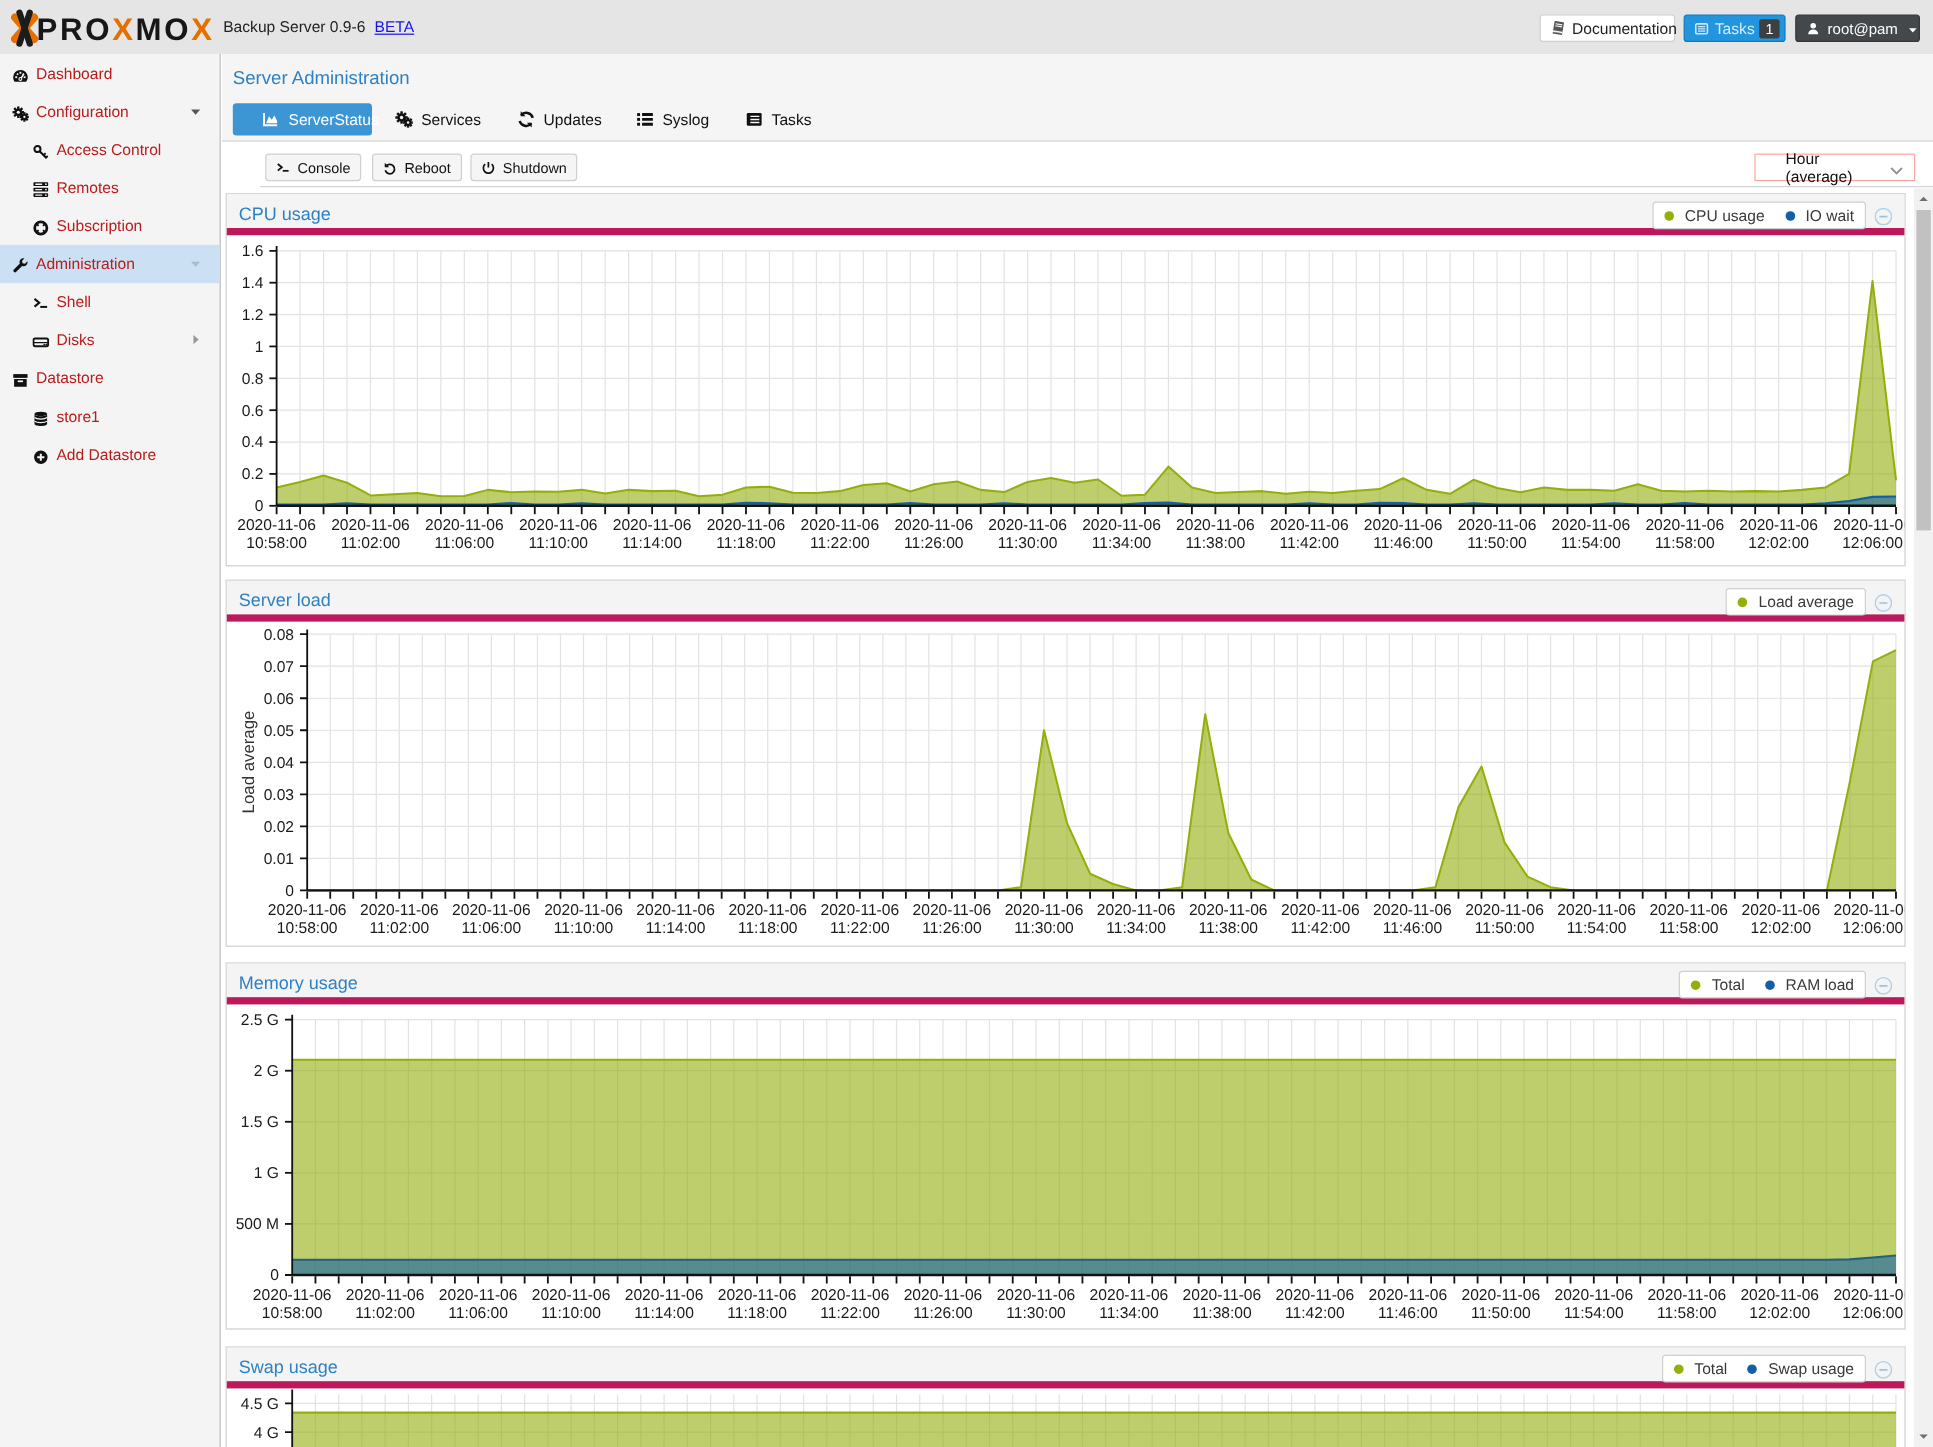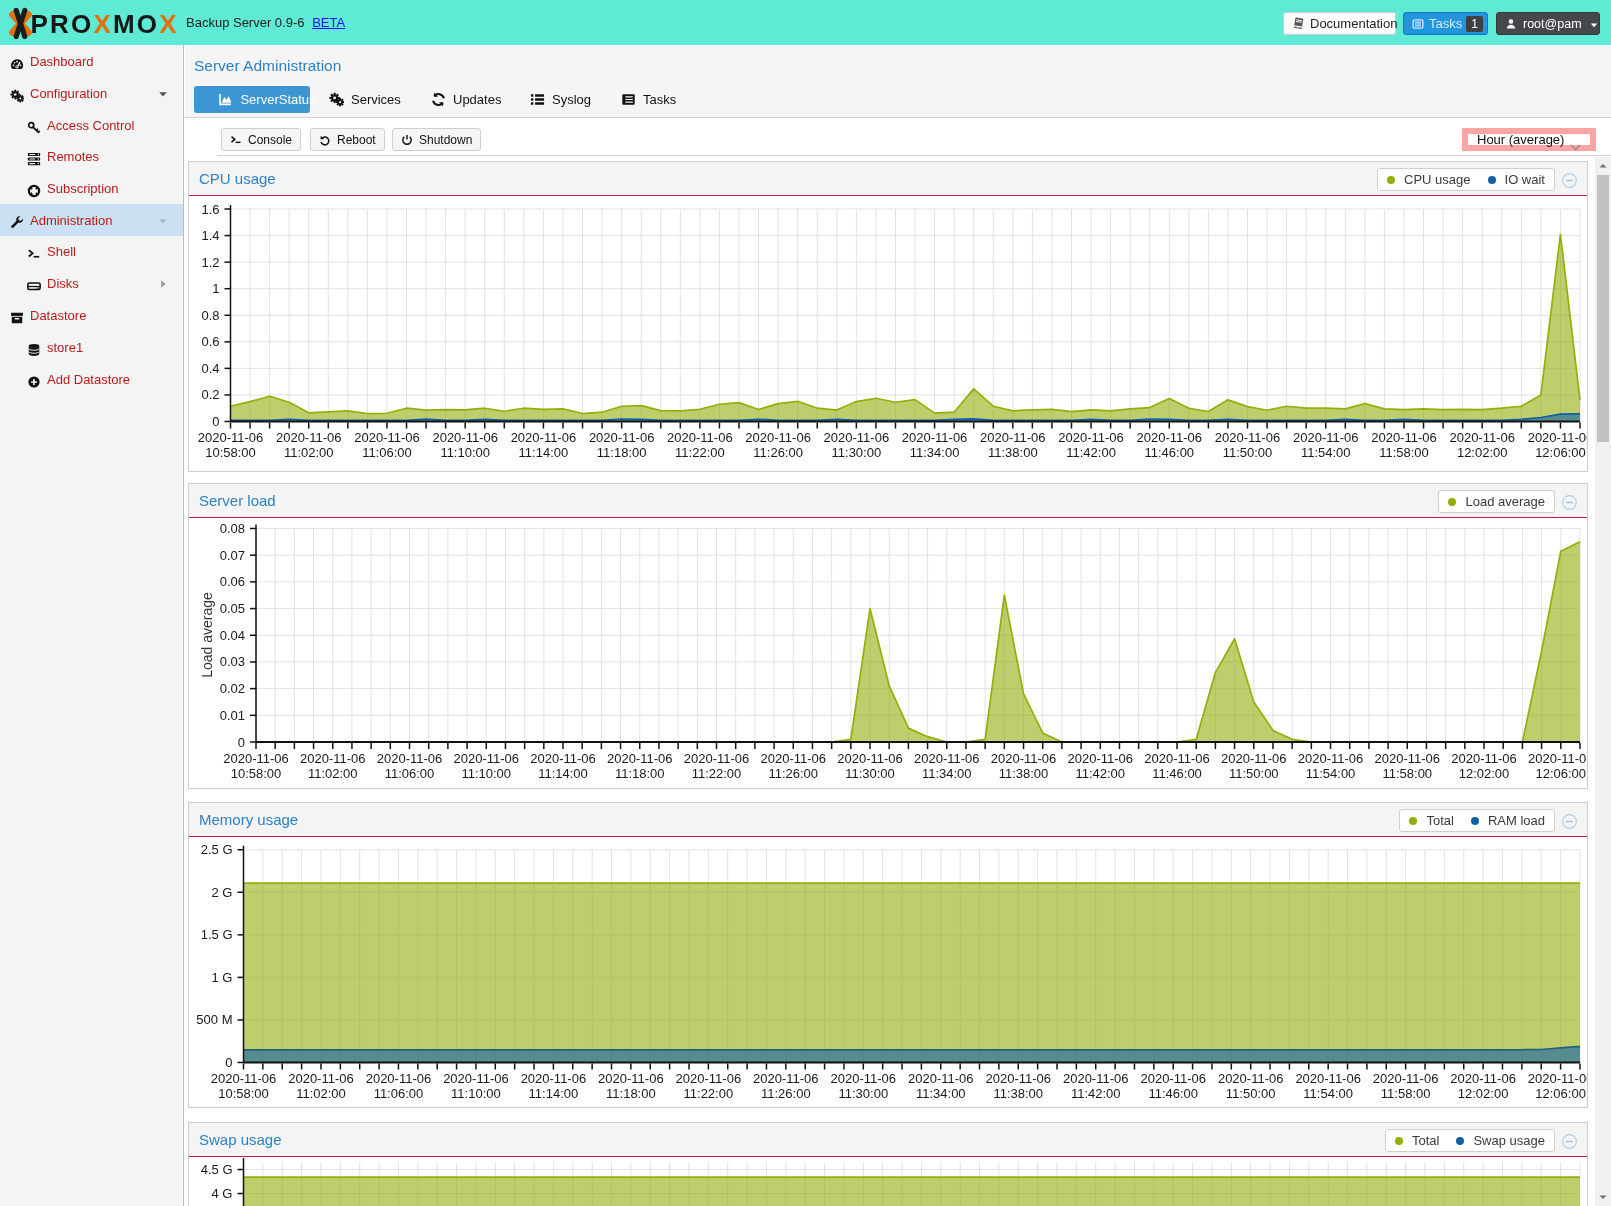--- a/index.html
+++ b/index.html
@@ -1,19 +1,19 @@
 <!DOCTYPE html>
 <html><head><meta charset="utf-8"><title>bs - Proxmox Backup Server</title>
 <style>
 * { box-sizing: border-box; margin:0; padding:0; }
 html,body { width:1611px; height:1206px; overflow:hidden; background:#fff;
   font-family:"Liberation Sans",sans-serif; position:relative; }
 .ic { vertical-align:middle; flex-shrink:0; }
 
-#topbar { position:absolute; left:0; top:0; width:1611px; height:45px; background:#5eead4; }
+#topbar { position:absolute; left:0; top:0; width:1611px; height:45px; background:#e5e5e5; }
 #logo { position:absolute; left:9px; top:5px; }
 #prodname { position:absolute; left:186px; top:15px; font-size:13px; color:#222; }
 #prodname a { color:#1a13f0; }
 .tbbtn { position:absolute; top:12px; height:23px; border-radius:3px; font-size:13px;
   display:flex; align-items:center; padding:0 8px; }
 #btn-doc { left:1283px; width:113px; background:#fff; border:1px solid #d0d0d0; color:#222; }
 #btn-tasks { left:1403px; width:85px; background:#2196de; border:1px solid #1678b8; color:#d6ebf9; }
 #btn-tasks .badge { background:#3d4042; color:#fff; border-radius:2px; font-size:12px;
   padding:1px 5px; margin-left:4px; }
 #btn-user { left:1496px; width:104px; background:#45484b; border:1px solid #35383a; color:#fff; font-size:12.5px; }
@@ -31,27 +31,27 @@
 #tabsrow { position:absolute; left:0; top:0; width:1426px; height:73px; border-bottom:1px solid #d2d2d2; background:#f5f5f5; }
 .tab { position:absolute; top:41px; height:27px; display:flex; align-items:center;
   font-size:13px; color:#111; padding:0 10px; border-radius:3px; }
 .tab.active { background:#3d96d4; color:#fff; justify-content:center;padding-left:40px; }
 #toolbar { position:absolute; left:0; top:74px; width:1426px; height:37px;
   background:#fff; border-bottom:1px solid #d2d2d2;margin-left:32px; }
 .tbtn { position:absolute; top:9px; height:23px; background:#f5f5f5; border:1px solid #cfcfcf;
   border-radius:3px; font-size:12px; color:#111; display:flex; align-items:center; padding:0 8px; }
 .tbtn .ic { margin-right:6px; }
 #combo { position:absolute; left:1245px; top:9px; width:134px; height:23px; background:#fff;
-  border:6px solid #fca5a5; font-size:13px; color:#111; display:flex; align-items:center; padding:0 9px; }
+  border:1px solid #fca5a5; font-size:13px; color:#111; display:flex; align-items:center; padding:0 25px; }
 #combo .cbcaret { position:absolute; right:8px; top:7px; }
 
 #content { position:absolute; left:0; top:112px; width:1410px; height:1049px;
   background:#fff; overflow:hidden; }
 .panel { position:absolute; left:3px; width:1400px; border:1px solid #cfcfcf; background:#fff; }
-.phead { position:relative; height:34px; background:#f4f4f4; border-bottom:1px solid #be185d; }
+.phead { position:relative; height:34px; background:#f4f4f4; border-bottom:6px solid #be185d; }
 .ptitle { position:absolute; left:10px; top:8px; font-size:15px; color:#2e81c4; }
 .pbody { position:relative; width:1398px; overflow:hidden; }
 .panel:nth-child(1) .pbody { height:274px; }
 .panel:nth-child(2) .pbody { height:269px; }
 .panel:nth-child(3) .pbody { height:269px; }
 .panel:nth-child(4) .pbody { height:204px; }
 .legend { position:absolute; right:32px; top:6px; height:23px; background:#fff;
   border:1px solid #cfcfcf; border-radius:3px; display:flex; align-items:center; padding:0 9px; }
 .ldot { width:8px; height:8px; border-radius:50%; display:inline-block; margin-right:9px; }
 .ltxt { font-size:13px; color:#3a3a3a; margin-right:17px; }

